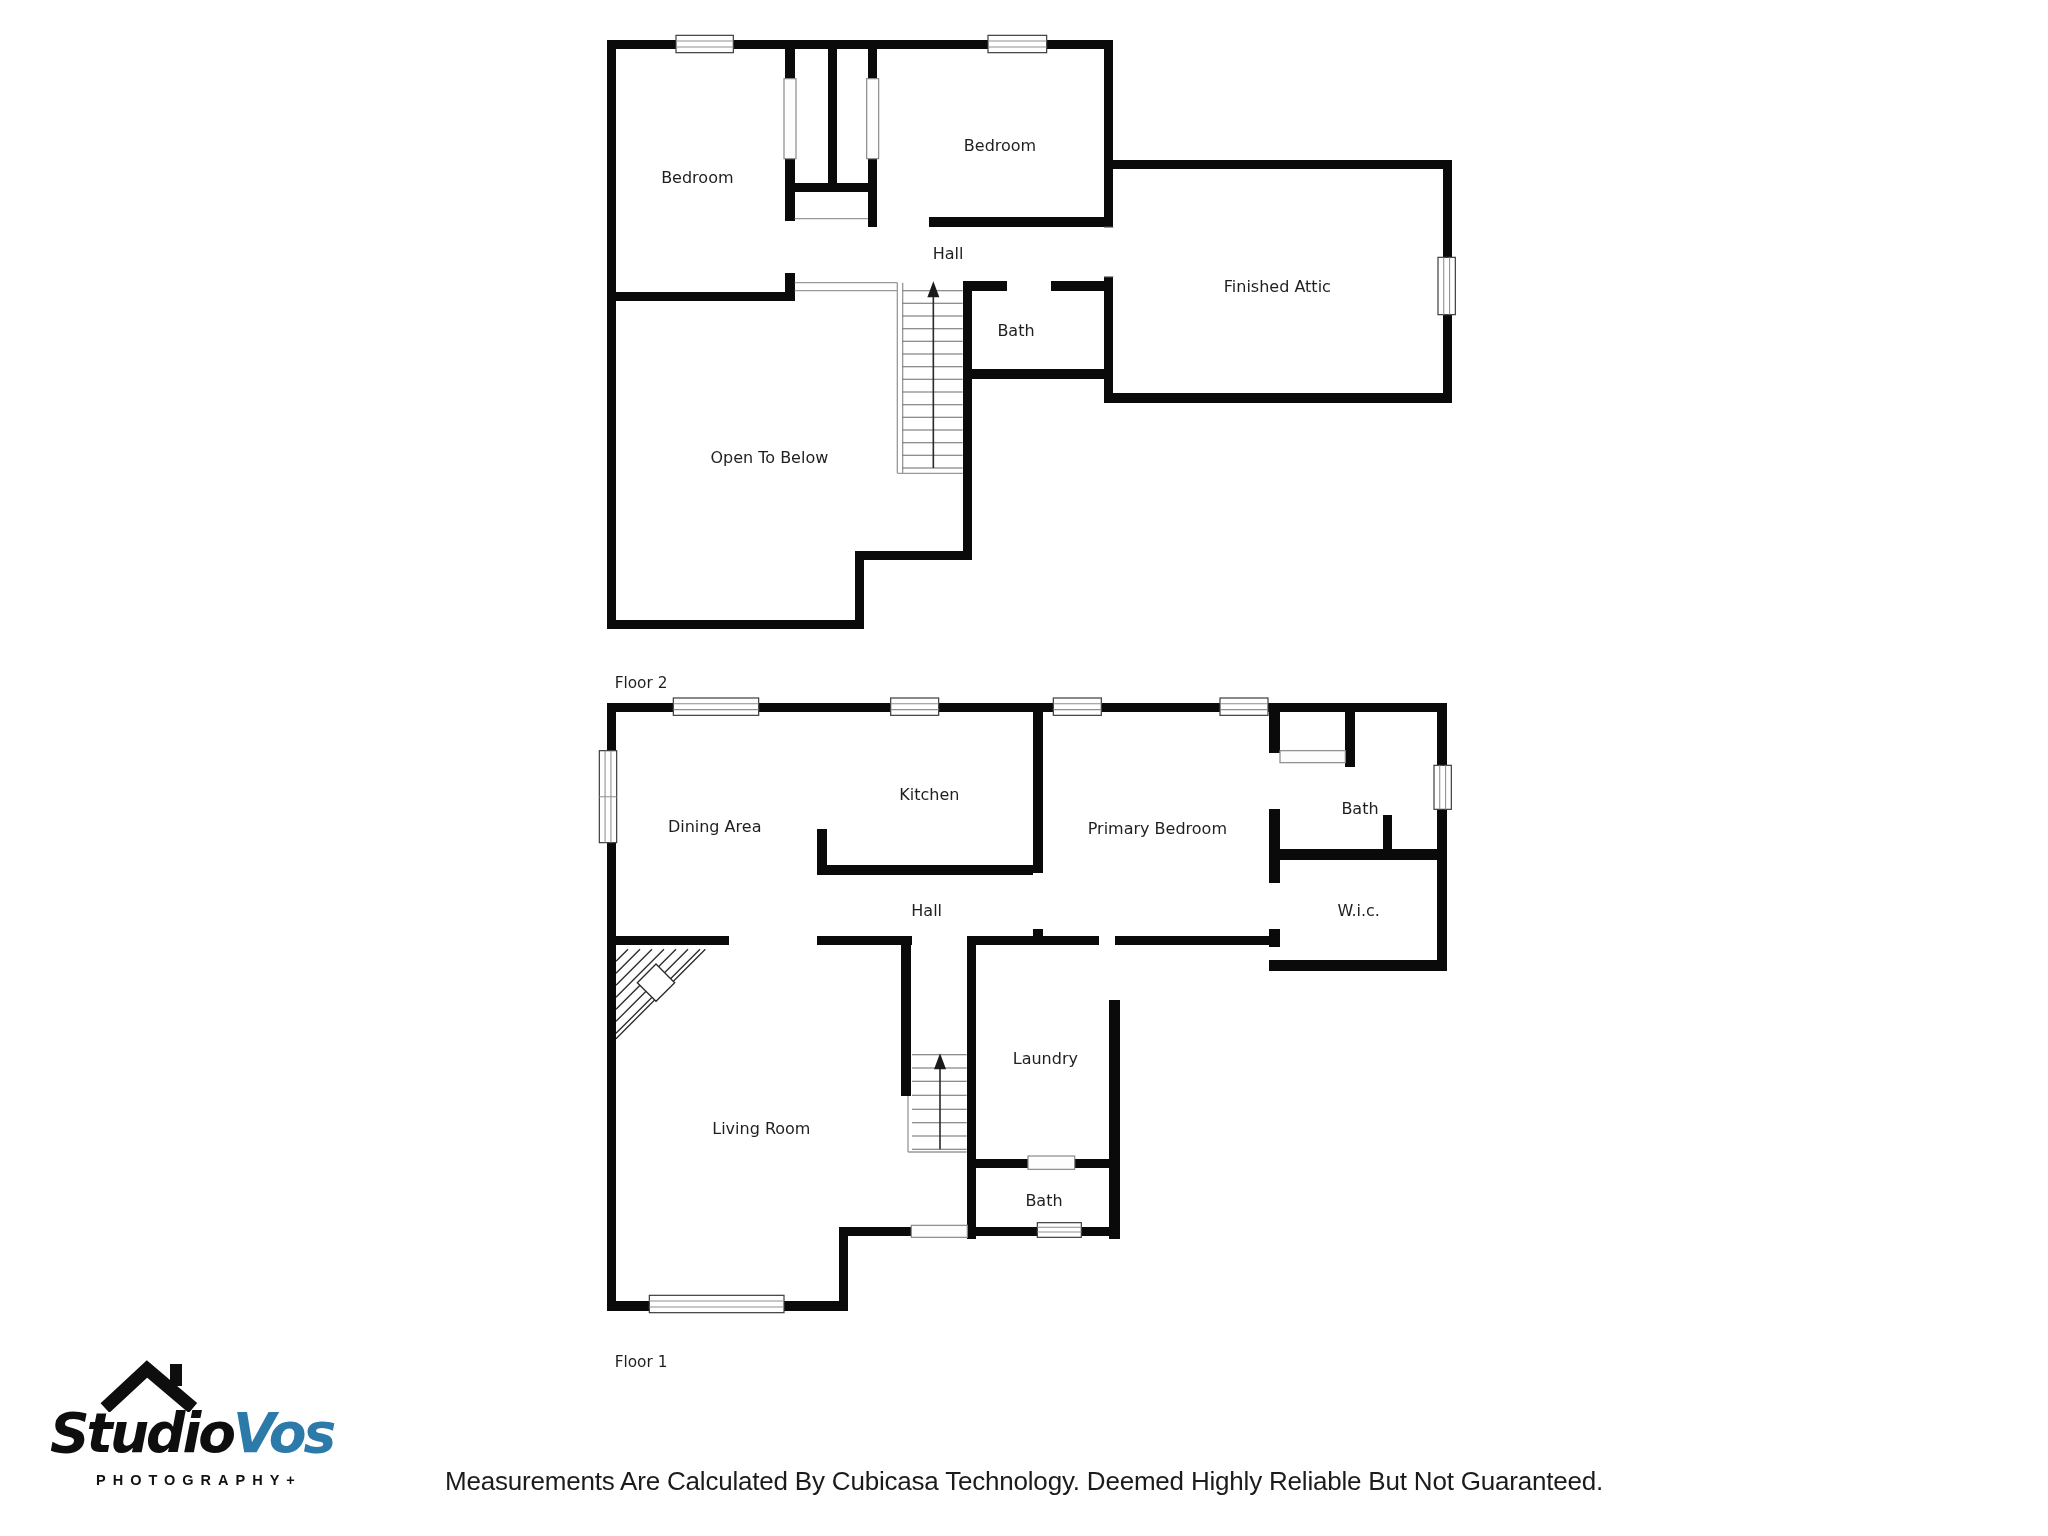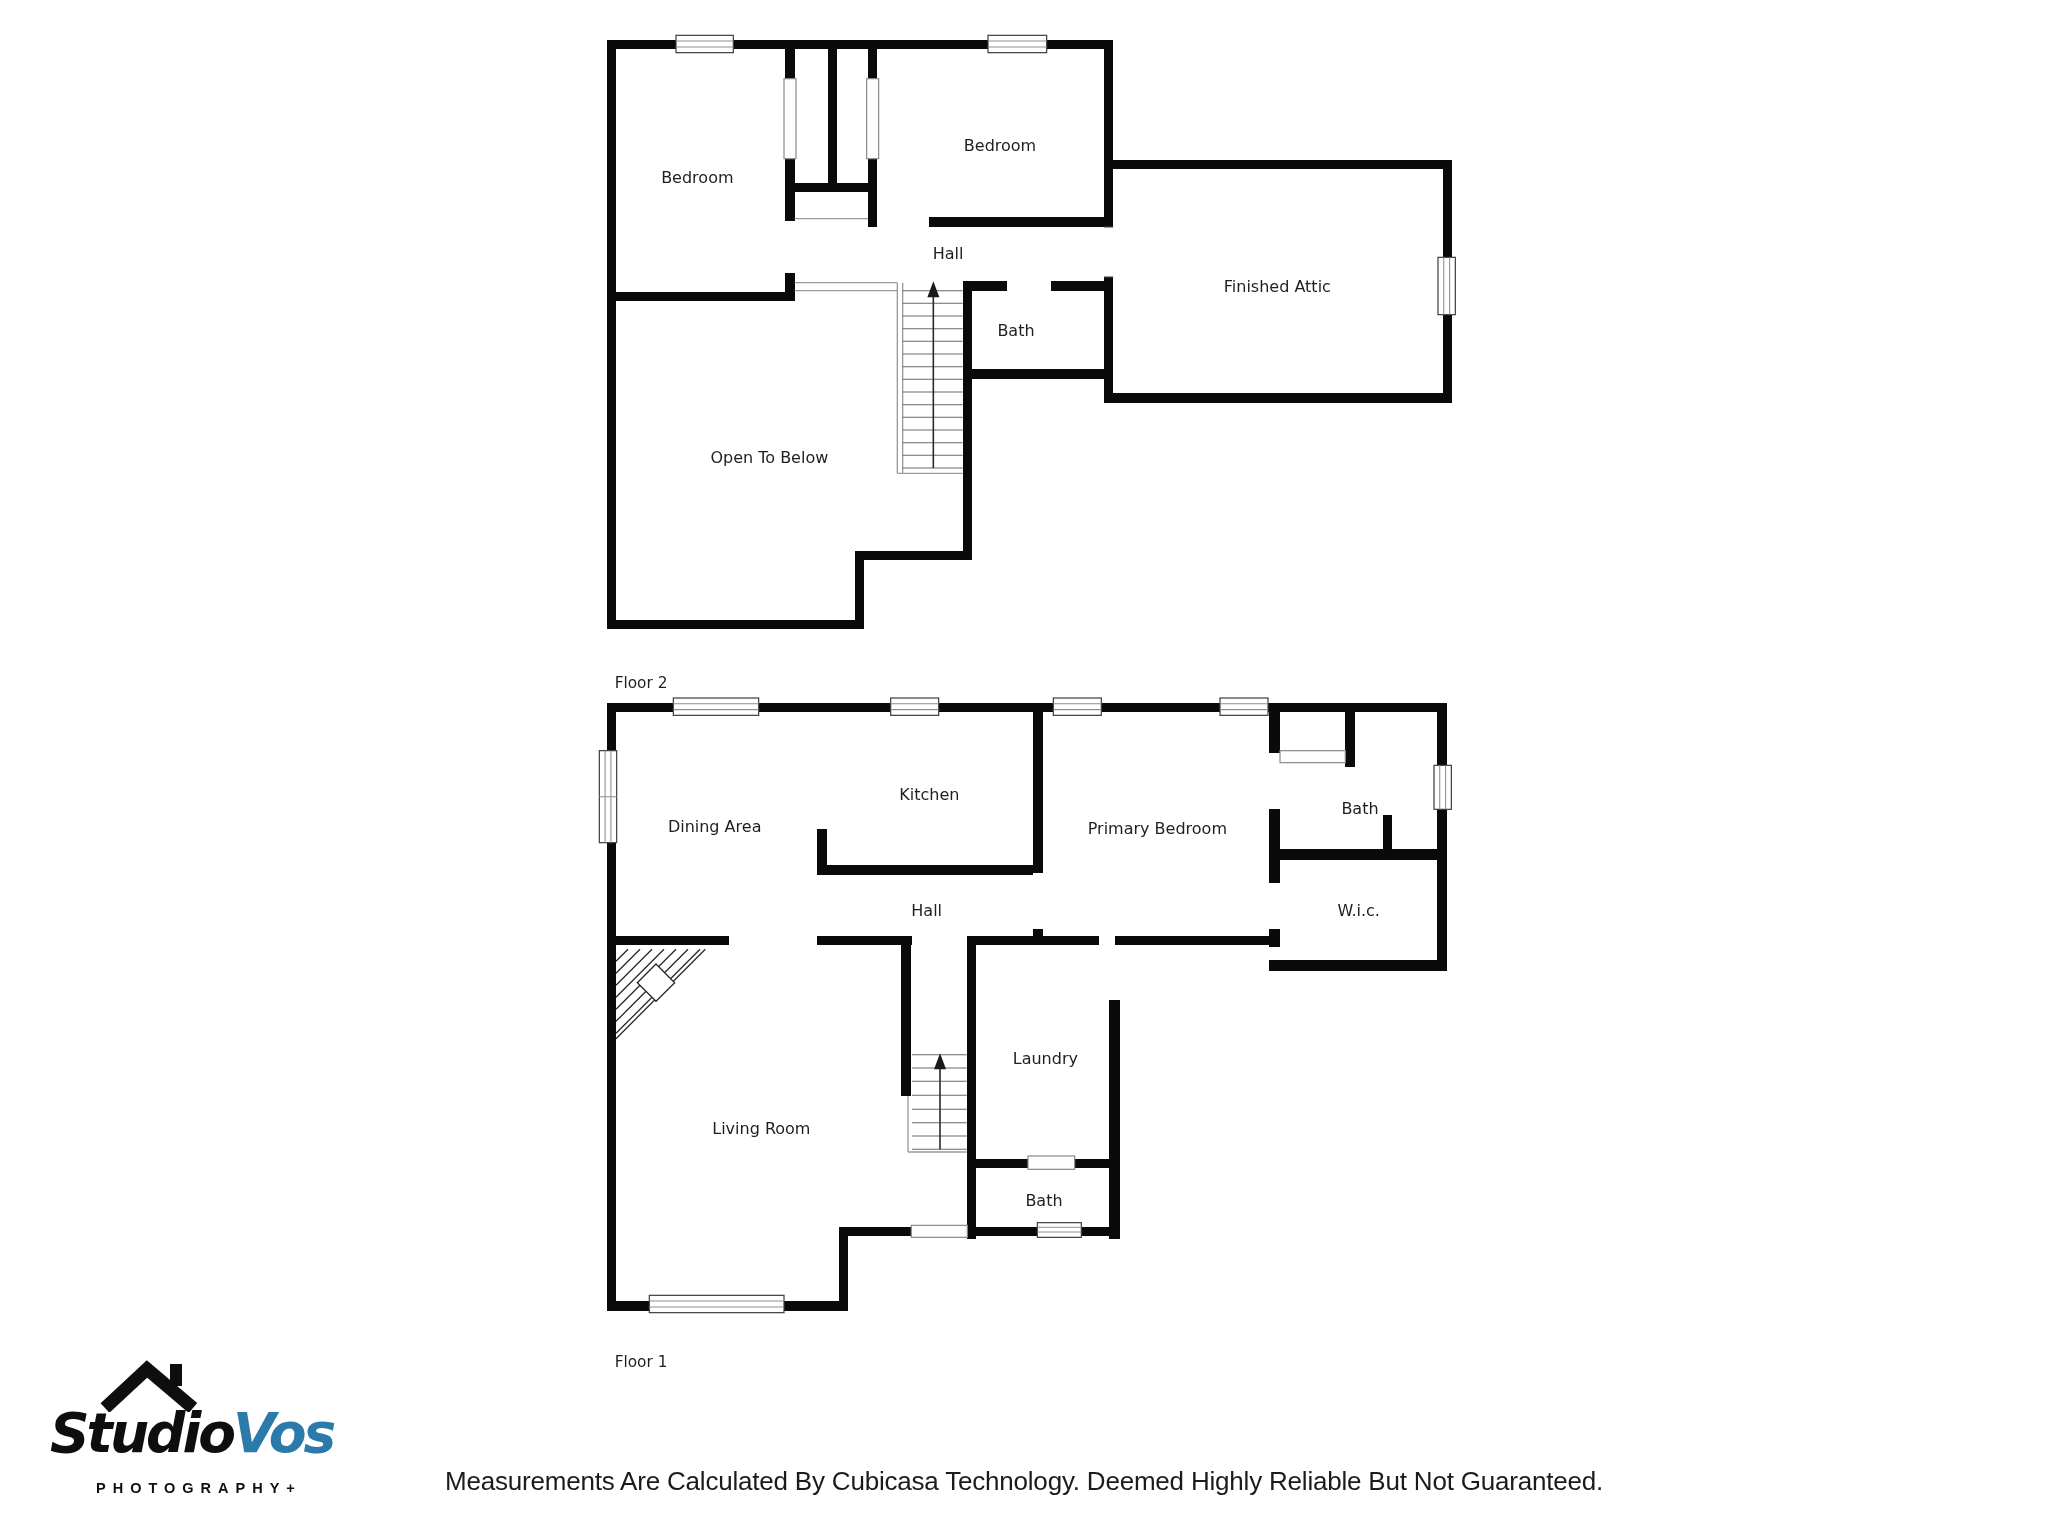--- a/index.html
+++ b/index.html
@@ -35,21 +35,20 @@
     font-weight:bold;font-style:italic;
     letter-spacing:-3px;white-space:nowrap;
   }
   #brand .studio{color:#0e0e0e;text-align:right;}
   #brand .vos{color:#2b7aa9;}
   #tagline{
     position:absolute;left:96px;top:1472px;
     font-size:14.5px;font-weight:bold;color:#111;
     letter-spacing:7px;white-space:nowrap;
     font-family:"Liberation Sans", sans-serif;
-    margin-top:8px;
   }
   #disclaimer{
     position:absolute;left:0;top:1466px;width:100%;
     text-align:center;
     font-size:26px;letter-spacing:-0.2px;color:#1b1b1b;
     font-family:"Liberation Sans", sans-serif;
   }
 </style>
 </head>
 <body style="background: rgb(255, 255, 255);">

